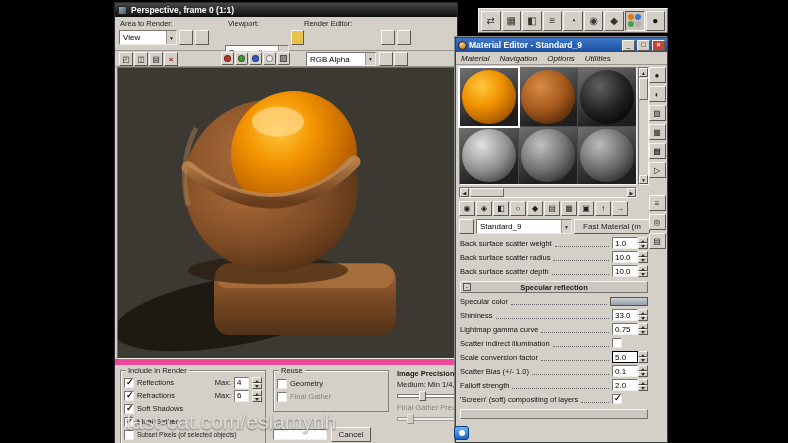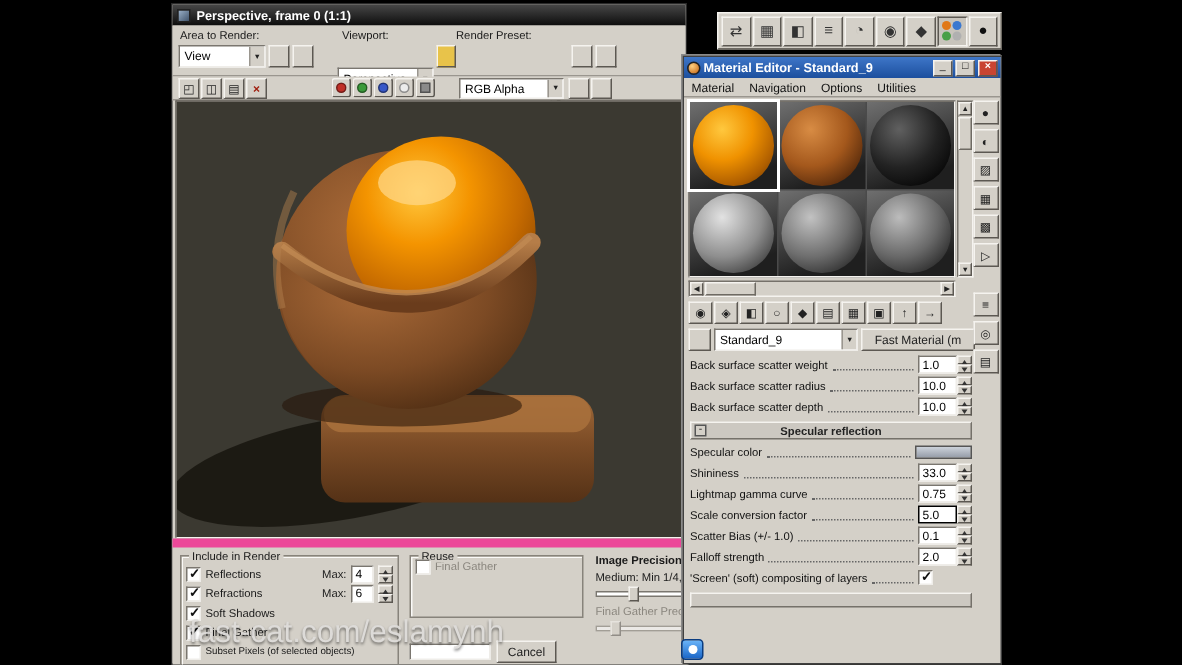--- a/index.html
+++ b/index.html
@@ -50,21 +50,21 @@
   .slider .th { position:absolute; top:0; width:7px; height:10px; background:#d4d0c8; border:1px solid; border-color:#f5f3ef #5c5852 #5c5852 #f5f3ef; }
 
   
   .mewin { background:#d4d0c8; border:1px solid #404040; box-shadow:-1px -1px 0 #8a8a8a; }
   .metitle { height:14px; background:linear-gradient(180deg,#3e76c8,#1c4f9e); display:flex; align-items:center; padding:0 2px; gap:2px; }
   .meticon { width:9px; height:9px; border-radius:50%; background:radial-gradient(circle at 35% 30%,#ffd080,#c06010); border:1px solid #222; }
   .mettext { flex:1; color:#fff; font-size:8.5px; font-weight:bold; white-space:nowrap; overflow:hidden; }
   .tbbtn { width:13px; height:11px; background:#d4d0c8; border:1px solid; border-color:#f5f3ef #5c5852 #5c5852 #f5f3ef;
            font-size:7px; line-height:8px; text-align:center; color:#111; }
   .tbbtn.close { background:#c84432; color:#fff; font-weight:bold; }
-  .memenu { height:13px; display:flex; align-items:center; font-size:8px; color:#111; border-bottom:1px solid #9a968f; }
+  .memenu { height:13px; display:flex; align-items:center; font-size:8px; color:#111; border-bottom:1px solid #9a968f;font-style:italic; }
   .memenu span { padding:0 5px; }
   .mebody { position:relative; height:377px; }
   .samples { display:grid; grid-template-columns:repeat(3,1fr); grid-template-rows:repeat(2,1fr); gap:1px; background:#4a4a4a; }
   .slot { position:relative; background:linear-gradient(160deg,#6f6f6f,#1f1f1f 80%); }
   .slot.active { outline:2px solid #fff; z-index:1; }
   .ball { position:absolute; inset:2px; border-radius:50%; }
   .b-orange { background:radial-gradient(circle at 36% 30%,#ffc83e,#f09200 40%,#b05f00 72%,#5e3000); }
   .b-brown  { background:radial-gradient(circle at 36% 30%,#d88c44,#a4581c 48%,#5a2c0c 80%,#2e1604); }
   .b-black  { background:radial-gradient(circle at 36% 30%,#606060,#222 50%,#050505 85%); }
   .b-gray1  { background:radial-gradient(circle at 36% 30%,#e2e2e2,#8e8e8e 52%,#383838 88%); }
@@ -106,21 +106,21 @@
   <div class="abs rwin" style="left:114px;top:2px;width:344px;height:441px;z-index:1">
 
     <div class="rtitle">
       <span class="rticon"></span>
       <span class="rttext">Perspective, frame 0 (1:1)</span>
     </div>
 
     <div class="rtools ui">
       <span class="abs lab" style="left:5px;top:2px">Area to Render:</span>
       <span class="abs lab" style="left:113px;top:2px">Viewport:</span>
-      <span class="abs lab" style="left:189px;top:2px">Render Preset:</span>
+      <span class="abs lab" style="left:189px;top:2px">Render Editor:</span>
 
       <div class="abs dd" style="left:4px;top:13px;width:58px;height:15px">
         <span>View</span>
         <span class="arw">▼</span>
       </div>
       <div class="abs btn" style="left:64px;top:13px;width:14px;height:15px"></div>
       <div class="abs btn" style="left:80px;top:13px;width:14px;height:15px"></div>
       <div class="abs dd" style="left:110px;top:13px;width:64px;height:15px">
         <span>Perspective</span>
         <span class="arw">▼</span>
@@ -238,20 +238,24 @@
           <span>Final Gather</span>
         </div>
         <div class="crow" style="font-size:6.5px">
           <span class="chk"></span>
           <span>Subset Pixels (of selected objects)</span>
         </div>
       </div>
 
       <div class="grp" style="left:158px;top:5px;width:116px;height:42px">
         <span class="gtitle">Reuse</span>
+        <div class="crow" style="margin-top:6px">
+          <span class="chk"></span>
+          <span>Geometry</span>
+        </div>
         <div class="crow dis">
           <span class="chk"></span>
           <span>Final Gather</span>
         </div>
       </div>
 
       <div class="abs field" style="left:158px;top:64px;width:54px;height:11px"></div>
       <div class="abs btn" style="left:216px;top:62px;width:40px;height:15px">Cancel</div>
 
       <div class="abs" style="left:282px;top:4px;width:60px">
@@ -418,20 +422,26 @@
         <div class="prow">
           <span class="plabel">Lightmap gamma curve</span>
           <span class="dots"></span>
           <span class="pfield field">0.75</span>
           <span class="spin">
               <i class="up"></i>
               <i class="dn"></i>
             </span>
         </div>
         <div class="prow">
+          <span class="plabel">Scatter indirect illumination</span>
+          <span class="dots"></span>
+          <span class="chk"></span>
+          <span style="width:26px"></span>
+        </div>
+        <div class="prow">
           <span class="plabel">Scale conversion factor</span>
           <span class="dots"></span>
           <span class="pfield field sel">5.0</span>
           <span class="spin">
               <i class="up"></i>
               <i class="dn"></i>
             </span>
         </div>
         <div class="prow">
           <span class="plabel">Scatter Bias (+/- 1.0)</span>

